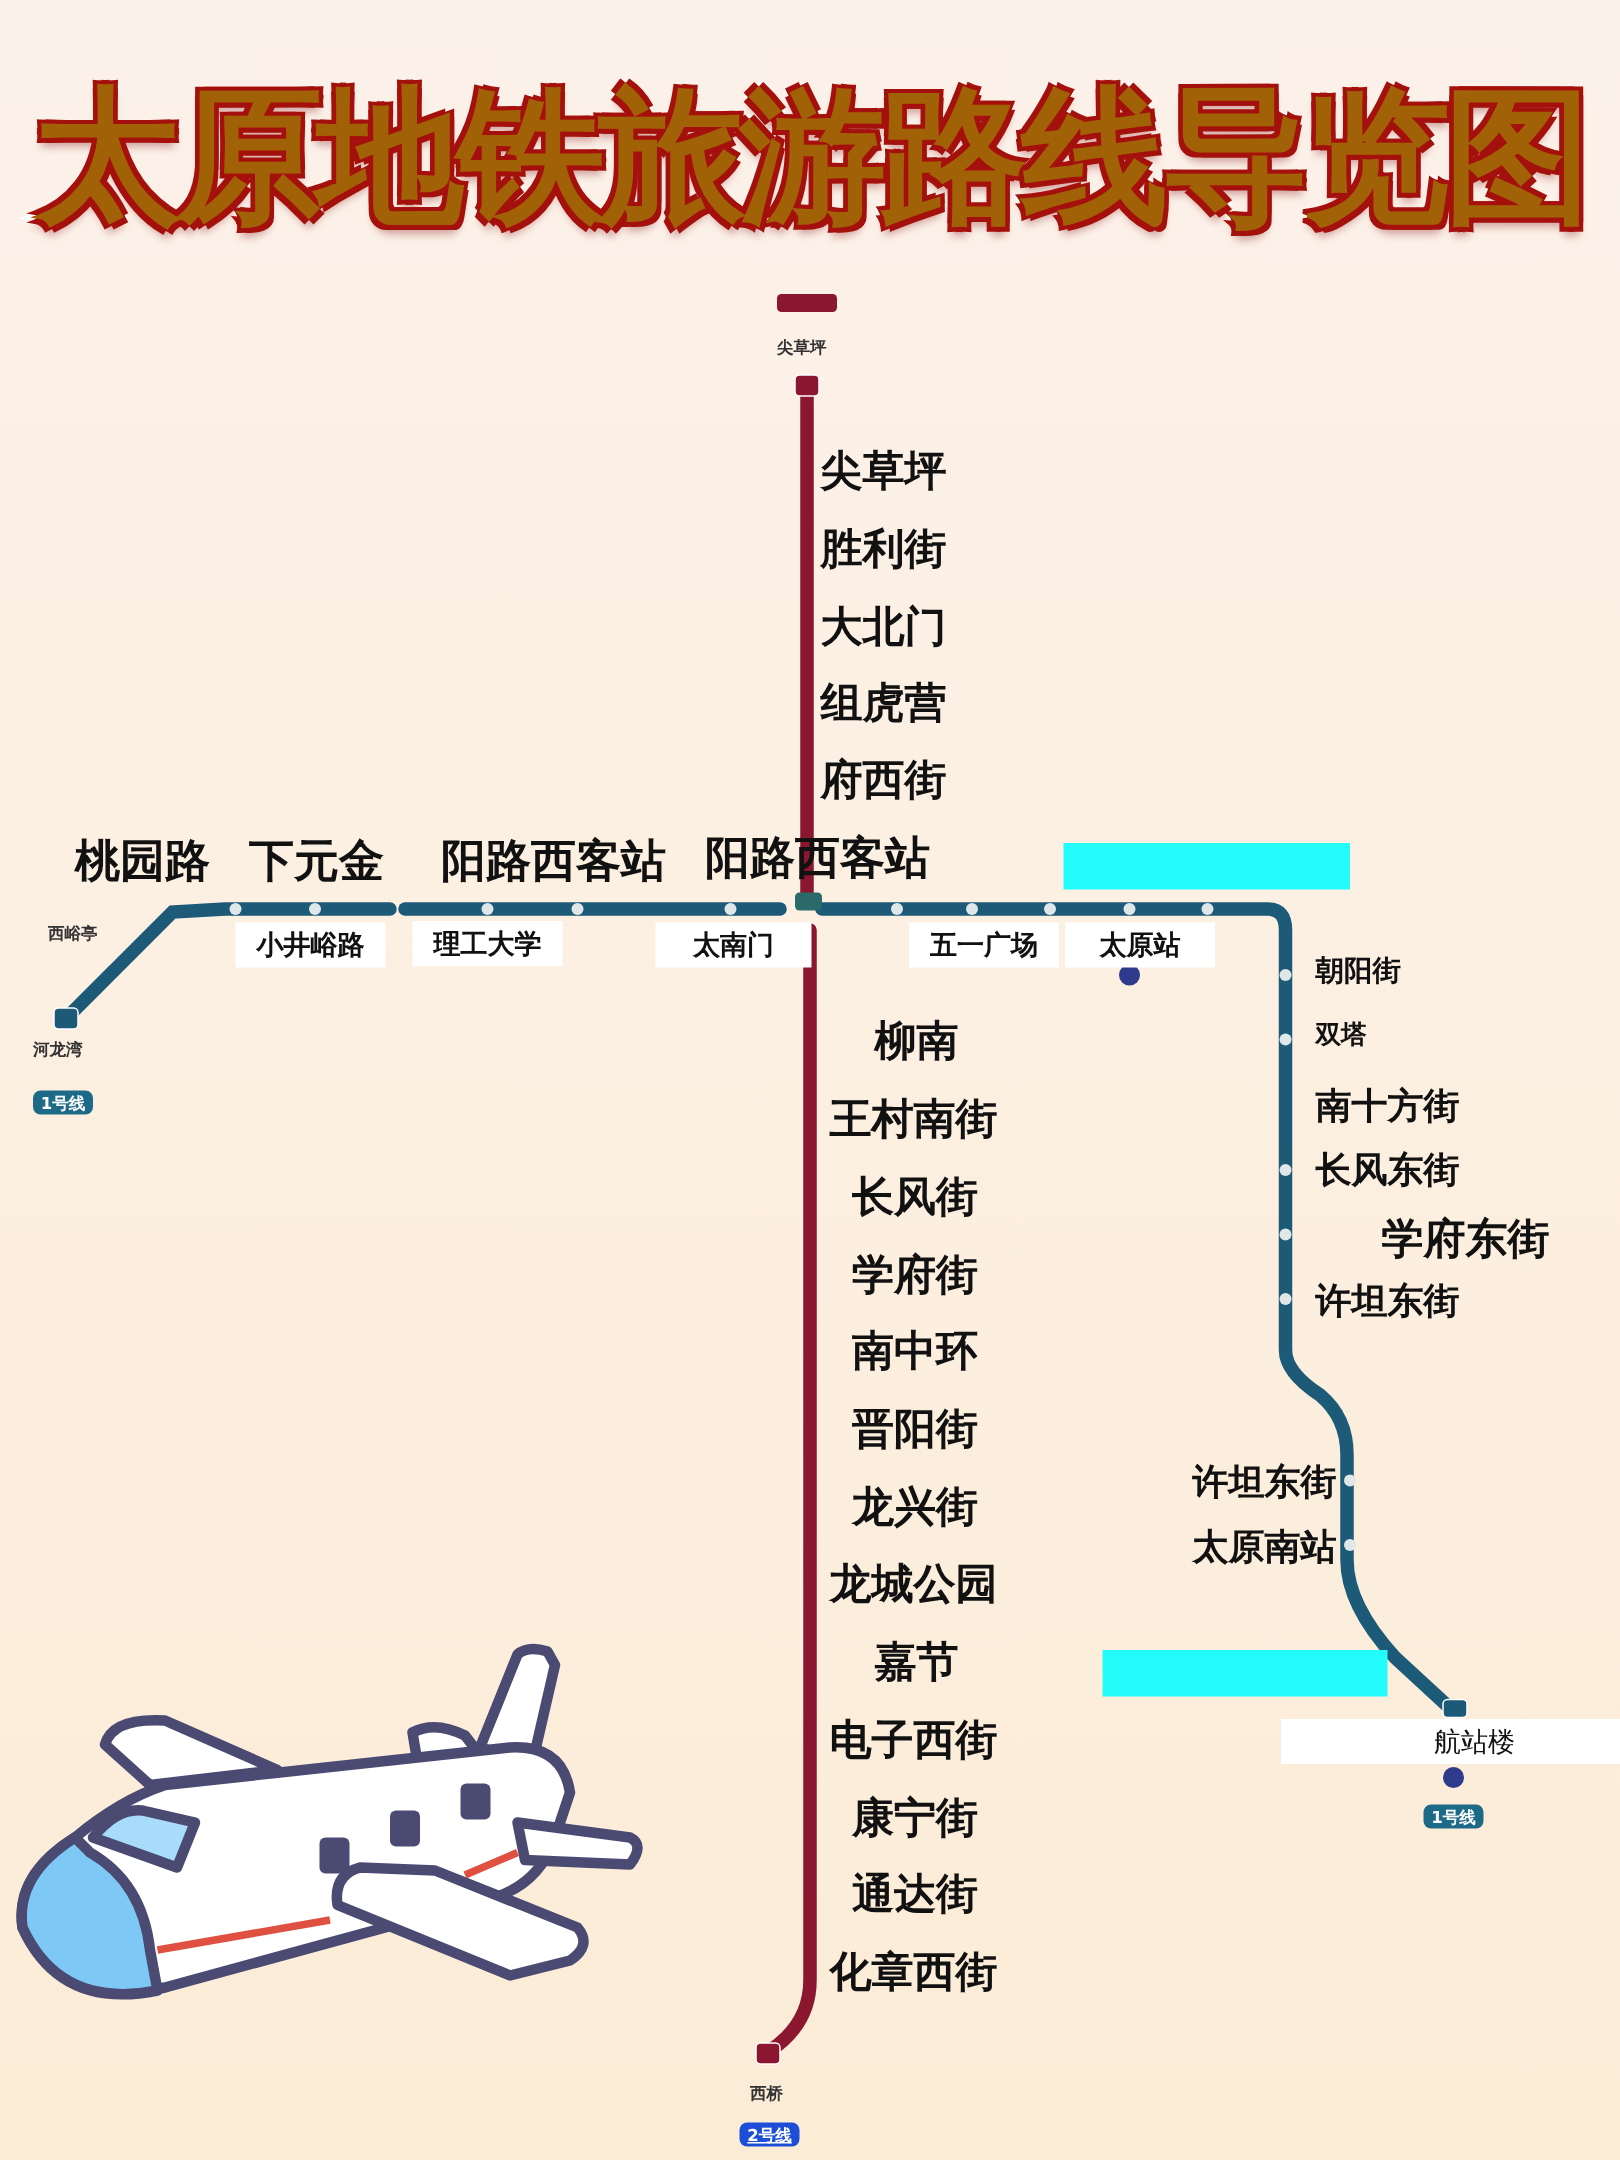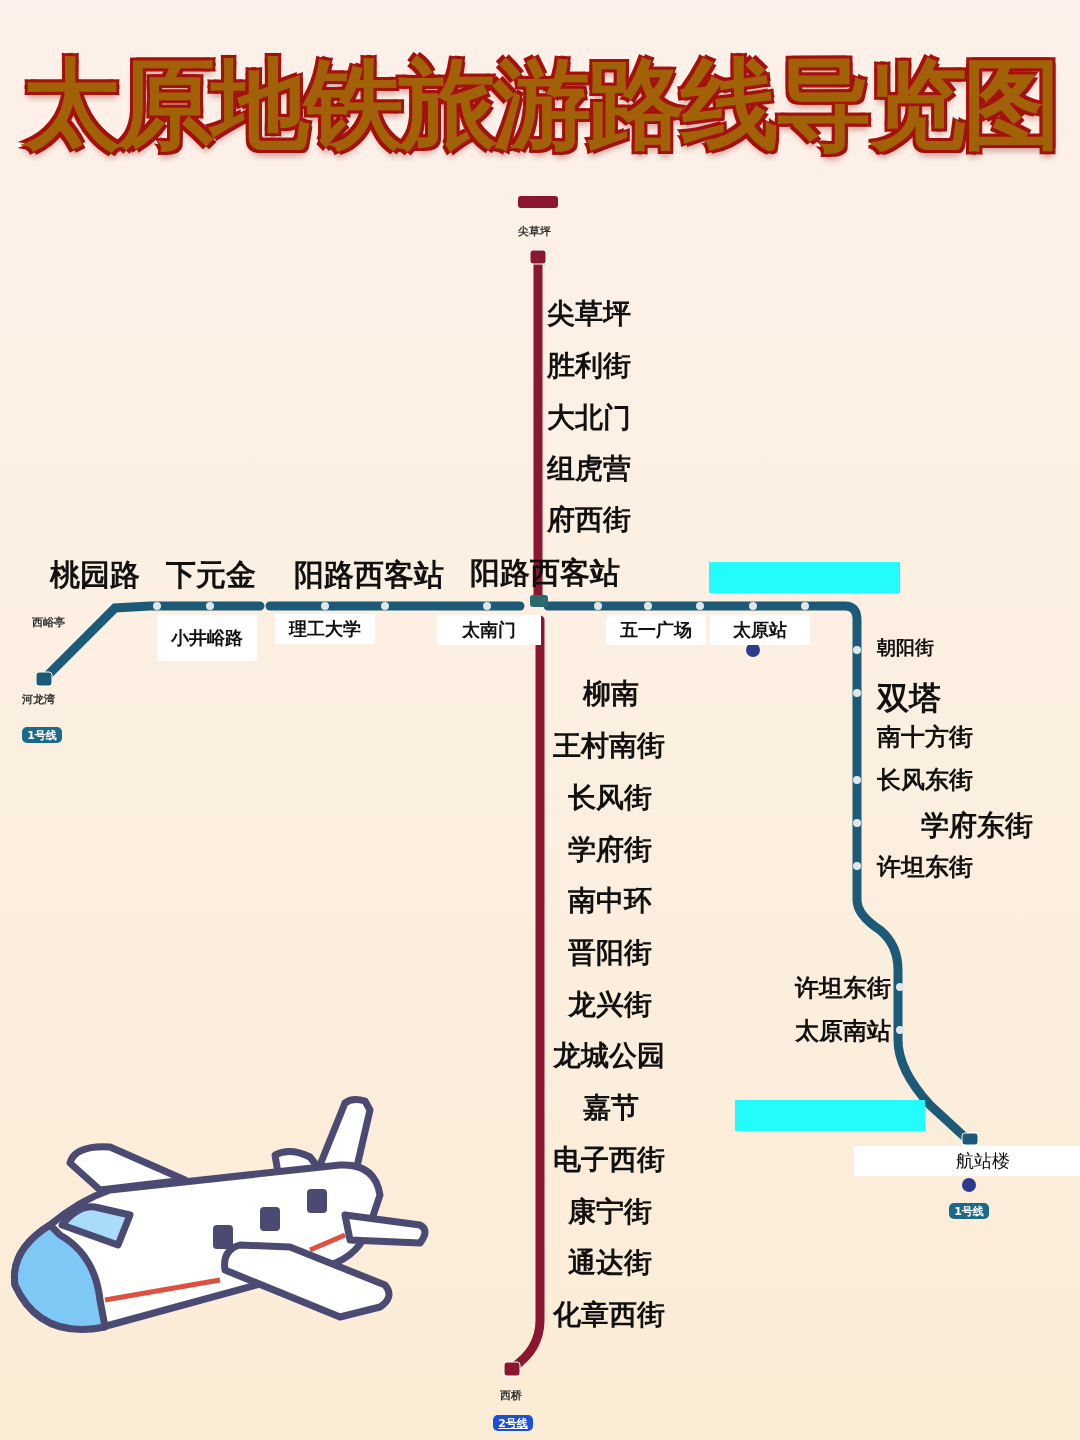--- a/index.html
+++ b/index.html
@@ -93,32 +93,32 @@
 <div class="lbl mid" style="left:547px;top:404px;">大北门</div>
 <div class="lbl mid" style="left:547px;top:455px;">组虎营</div>
 <div class="lbl mid" style="left:547px;top:506px;">府西街</div>
 
 <div class="lbl big" style="left:50px;top:560px;">桃园路</div>
 <div class="lbl big" style="left:166px;top:560px;">下元金</div>
 <div class="lbl big" style="left:294px;top:560px;">阳路西客站</div>
 <div class="lbl big" style="left:470px;top:558px;">阳路西客站</div>
 <div class="cyan" style="left:709px;top:562px;width:191px;height:31px;"></div>
 
-<div class="box" style="left:157px;top:615px;width:100px;height:46px;">小井峪路</div>
+<div class="box" style="left:157px;top:615px;width:100px;height:30px;">小井峪路</div>
 <div class="box" style="left:275px;top:614px;width:100px;height:30px;">理工大学</div>
 <div class="box" style="left:437px;top:615px;width:104px;height:30px;">太南门</div>
 <div class="box" style="left:606px;top:615px;width:100px;height:30px;">五一广场</div>
 <div class="box" style="left:710px;top:615px;width:100px;height:30px;">太原站</div>
 
 <div class="tiny" style="left:32px;top:615px;">西峪亭</div>
 <div class="tiny" style="left:22px;top:692px;">河龙湾</div>
 <div class="badge" style="left:22px;top:727px;width:40px;height:16px;background:#1d6a88;">1号线</div>
 
 <div class="lbl" style="font-size:19px;left:877px;top:638px;">朝阳街</div>
-<div class="lbl" style="font-size:32px;left:877px;top:682px;">双塔</div>
+<div class="lbl" style="font-size:17px;left:877px;top:682px;">双塔</div>
 <div class="lbl" style="font-size:24px;left:877px;top:725px;">南十方街</div>
 <div class="lbl" style="font-size:24px;left:877px;top:768px;">长风东街</div>
 <div class="lbl" style="font-size:28px;left:921px;top:812px;">学府东街</div>
 <div class="lbl" style="font-size:24px;left:877px;top:855px;">许坦东街</div>
 
 <div class="lbl" style="font-size:24px;left:795px;top:976px;">许坦东街</div>
 <div class="lbl" style="font-size:24px;left:795px;top:1019px;">太原南站</div>
 <div class="cyan" style="left:735px;top:1100px;width:190px;height:31px;"></div>
 <div class="box" style="left:854px;top:1146px;width:226px;height:30px;font-weight:normal;justify-content:flex-end;padding-right:70px;box-sizing:border-box;text-align:right;">航站楼</div>
 <div class="badge" style="left:949px;top:1203px;width:40px;height:16px;background:#1d6a88;">1号线</div>

